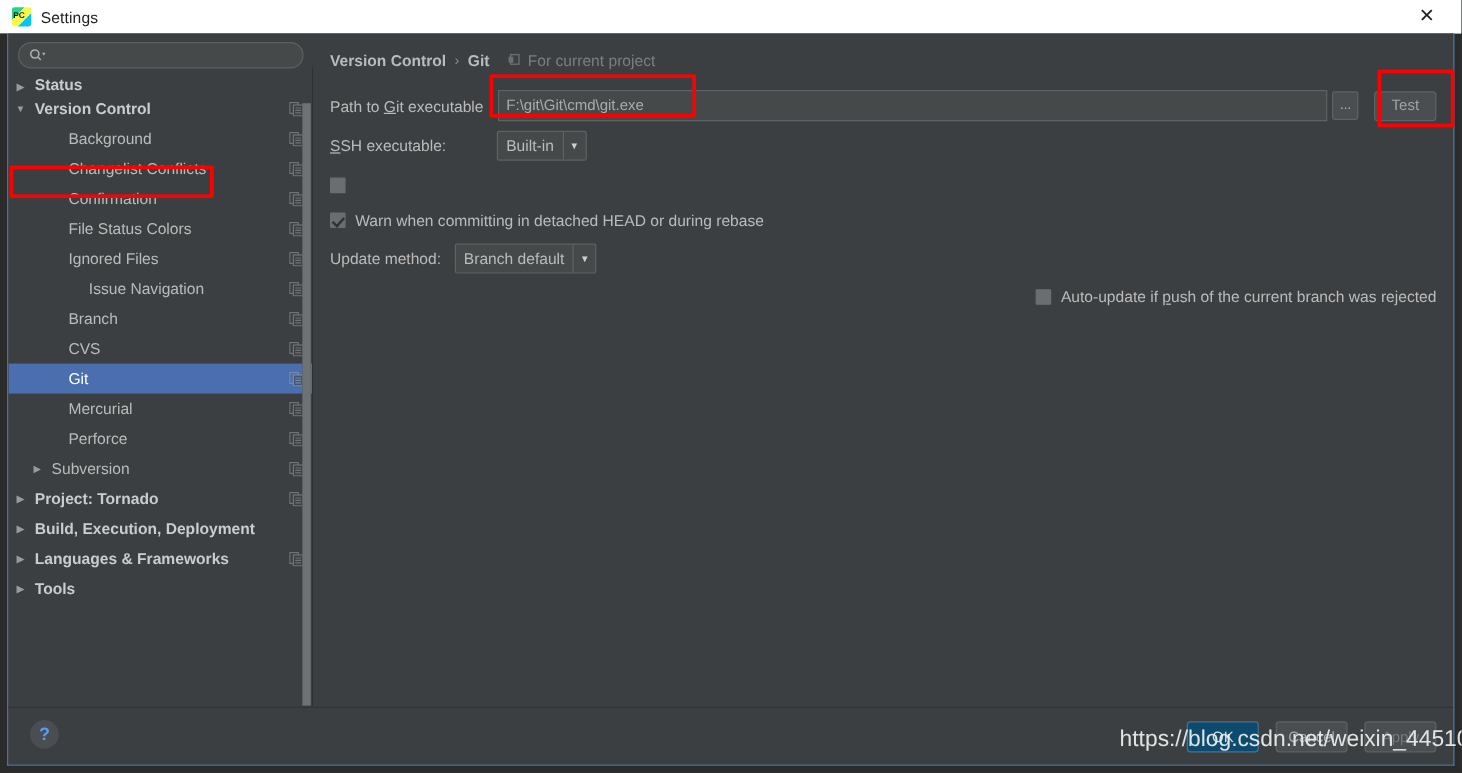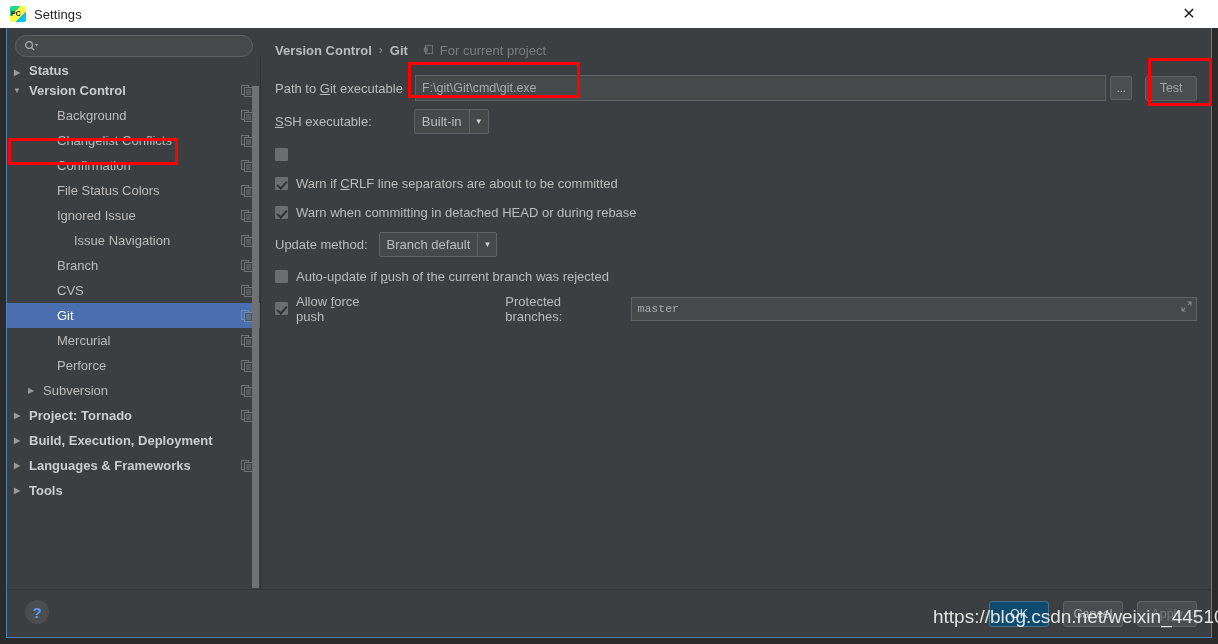--- a/index.html
+++ b/index.html
@@ -347,21 +347,21 @@
                   <rect x="0.5" y="0.5" width="7" height="9" fill="none" stroke="#9aa0a3" stroke-width="1"></rect>
                   <rect x="3.5" y="2.5" width="8" height="9" fill="#3c3f41" stroke="#9aa0a3" stroke-width="1"></rect>
                   <line x1="5" y1="5" x2="10" y2="5" stroke="#9aa0a3" stroke-width="1"></line>
                   <line x1="5" y1="7" x2="10" y2="7" stroke="#9aa0a3" stroke-width="1"></line>
                   <line x1="5" y1="9" x2="10" y2="9" stroke="#9aa0a3" stroke-width="1"></line>
                 </svg>
               </span>
             </div>
             <div class="tree-row">
               <span class="tree-arrow" style="margin-left: 32px;"></span>
-              <span class="tree-label" style="margin-left: 6px;">Ignored Issue</span>
+              <span class="tree-label" style="margin-left: 6px;">Ignored Files</span>
               <span class="tree-copy-icon">
                 <svg width="12" height="12" viewBox="0 0 12 12">
                   <rect x="0.5" y="0.5" width="7" height="9" fill="none" stroke="#9aa0a3" stroke-width="1"></rect>
                   <rect x="3.5" y="2.5" width="8" height="9" fill="#3c3f41" stroke="#9aa0a3" stroke-width="1"></rect>
                   <line x1="5" y1="5" x2="10" y2="5" stroke="#9aa0a3" stroke-width="1"></line>
                   <line x1="5" y1="7" x2="10" y2="7" stroke="#9aa0a3" stroke-width="1"></line>
                   <line x1="5" y1="9" x2="10" y2="9" stroke="#9aa0a3" stroke-width="1"></line>
                 </svg>
               </span>
             </div>
@@ -528,56 +528,37 @@
             <span class="combo-arrow">▼</span>
           </div>
         </div>
 
         <div id="checkbox-list" style="margin-top:4px;">
             <div class="cbrow">
               <span class="checkbox"></span>
             </div>
             <div class="cbrow">
               <span class="checkbox checked"></span>
-              <span class="cb-label"><span>Warn if </span><span class="u">C</span><span>RLF line separators are about to be committed</span></span>
-            </div>
-            <div class="cbrow">
-              <span class="checkbox checked"></span>
               <span class="cb-label"><span>Warn when committing in detached HEAD or during rebase</span><span class="u"></span><span></span></span>
             </div>
           </div>
 
         <div class="row" style="margin-top:2px;">
           <span class="row-label">Update method:</span>
           <div class="combo" style="margin-left:11px;">
             <span class="combo-text">Branch default</span>
             <span class="combo-arrow">▼</span>
           </div>
         </div>
 
-        <div class="cbrow" style="margin-top:3px;">
+        <div class="cbrow" style="margin-top:3px;justify-content:flex-end;">
           <span class="checkbox" id="cb-autoupdate"></span>
           <span class="cb-label"><span>Auto-update if </span><span class="u">p</span><span>ush of the current branch was rejected</span></span>
         </div>
 
-        <div class="cbrow" style="margin-top:3px;">
-          <span class="checkbox checked" id="cb-forcepush"></span>
-          <span class="cb-label"><span>Allow </span><span class="u">f</span><span>orce push</span></span>
-
-          <span class="protected-label">Protected branches:</span>
-          <div class="protected-field">
-            <span>master</span>
-            <span class="expand-icon">
-              <svg width="11" height="11" viewBox="0 0 11 11">
-                <path d="M10 1 L6.5 1 M10 1 L10 4.5 M10 1 L6.8 4.2" stroke="#8d9193" stroke-width="1.1" fill="none"></path>
-                <path d="M1 10 L4.5 10 M1 10 L1 6.5 M1 10 L4.2 6.8" stroke="#8d9193" stroke-width="1.1" fill="none"></path>
-              </svg>
-            </span>
-          </div>
-        </div>
 
       </div>
     </div>
 
     <div class="footer">
       <div class="help-btn">?</div>
       <div class="footer-buttons">
         <div class="btn primary">OK</div>
         <div class="btn">Cancel</div>
         <div class="btn disabled">Apply</div>

